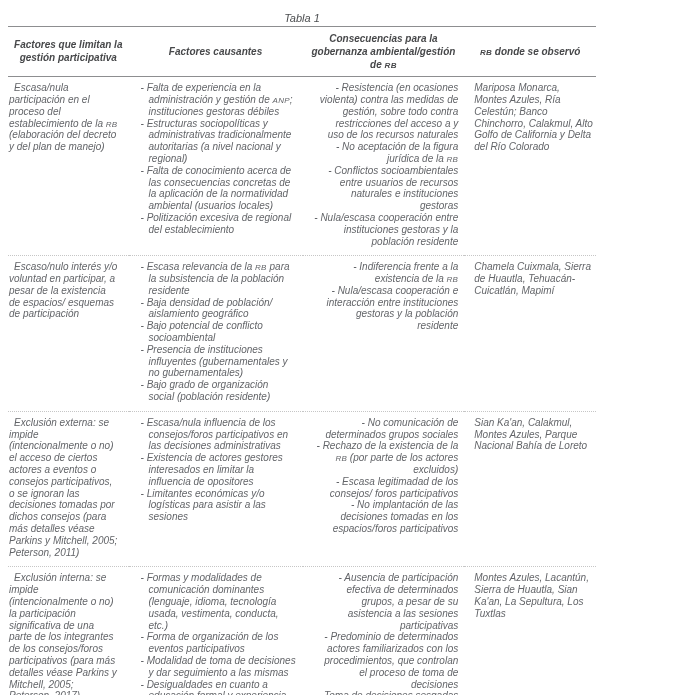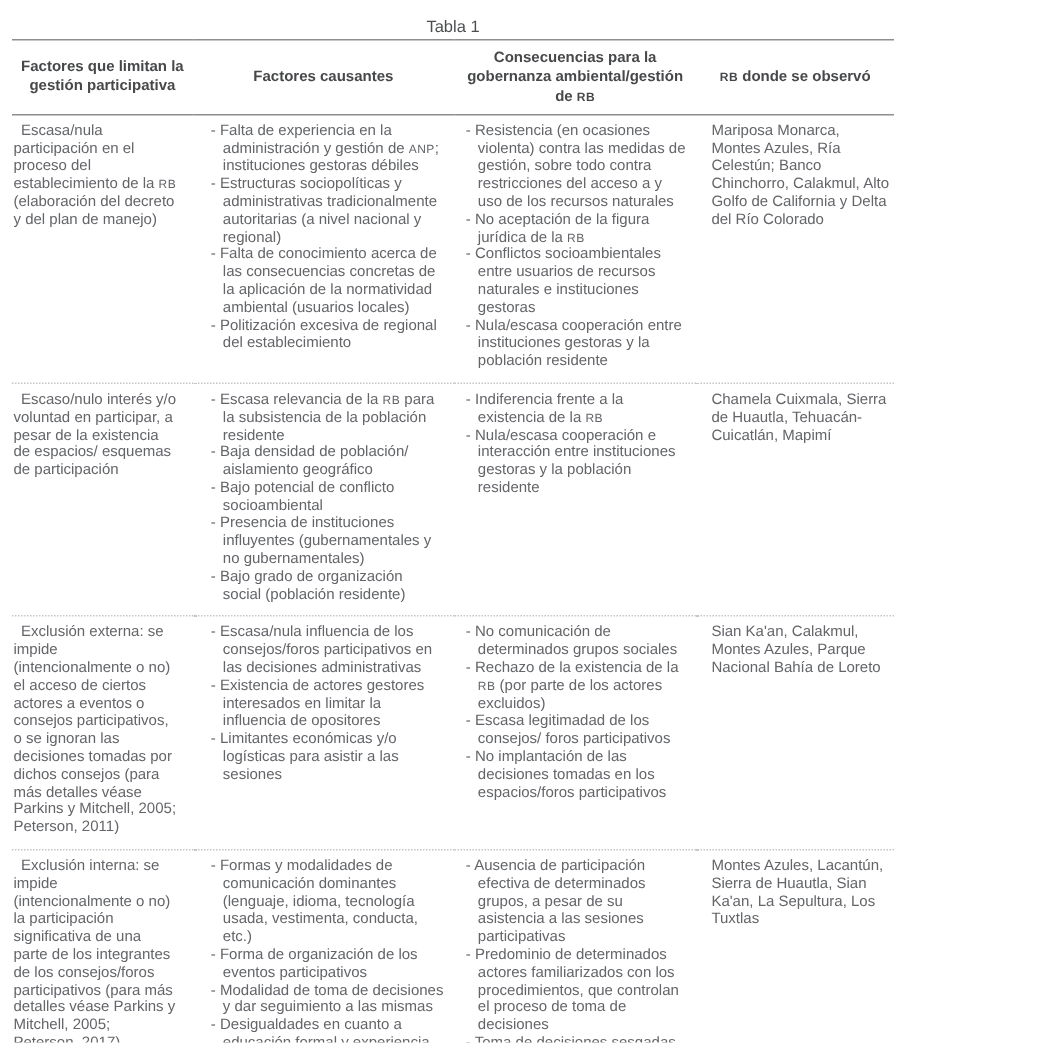--- a/index.html
+++ b/index.html
@@ -13,20 +13,21 @@
     overflow: hidden;
     font-family: "Liberation Sans", sans-serif;
     color: #636569;
     -webkit-font-smoothing: antialiased;
   }
   .page {
     box-sizing: border-box;
     width: 604px;
     height: 695px;
     padding: 12px 8px 0 8px;
+    font-style: italic;
   }
   .title {
     text-align: center;
     font-size: 11px;
     color: #4c4e50;
     line-height: 1.25;
   }
   .subtitle {
     text-align: center;
     font-size: 11px;
@@ -57,21 +58,21 @@
     vertical-align: top;
     border-bottom: 1px dotted #c6c6c6;
     padding: 5px 4px 8px 0;
     margin-top: 36px;
   }
   tbody tr:last-child td {
     border-bottom: 1.5px solid #8d8e90;
   }
   td.col-factor { padding-left: 1px; padding-right: 10px; }
   td.col-causes { padding-left: 12px; padding-right: 6px; }
-  td.col-consequences { padding-left: 8px; padding-right: 6px; }
+  td.col-consequences { padding-left: 8px; padding-right: 6px; text-align: right; }
   td.col-reserves { padding-left: 10px; padding-right: 2px; }
   .factor-text { text-indent: 5px; }
   .bullet {
     padding-left: 8px;
     text-indent: -8px;
   }
   .bullet::before { content: "- "; }
   .sc {
     font-size: 0.8em;
     letter-spacing: 0.3px;

